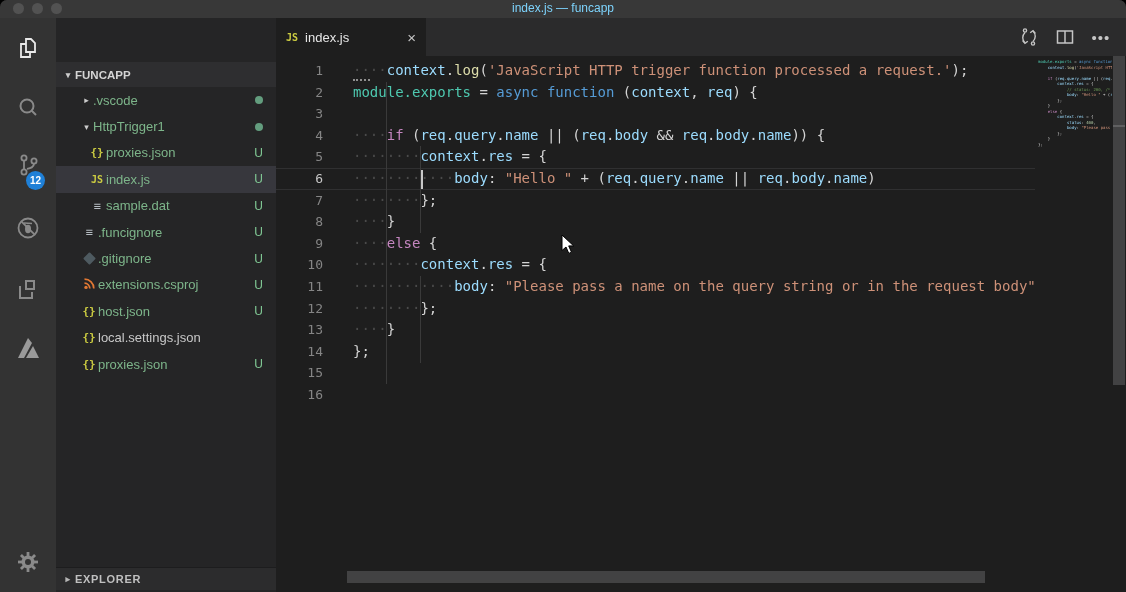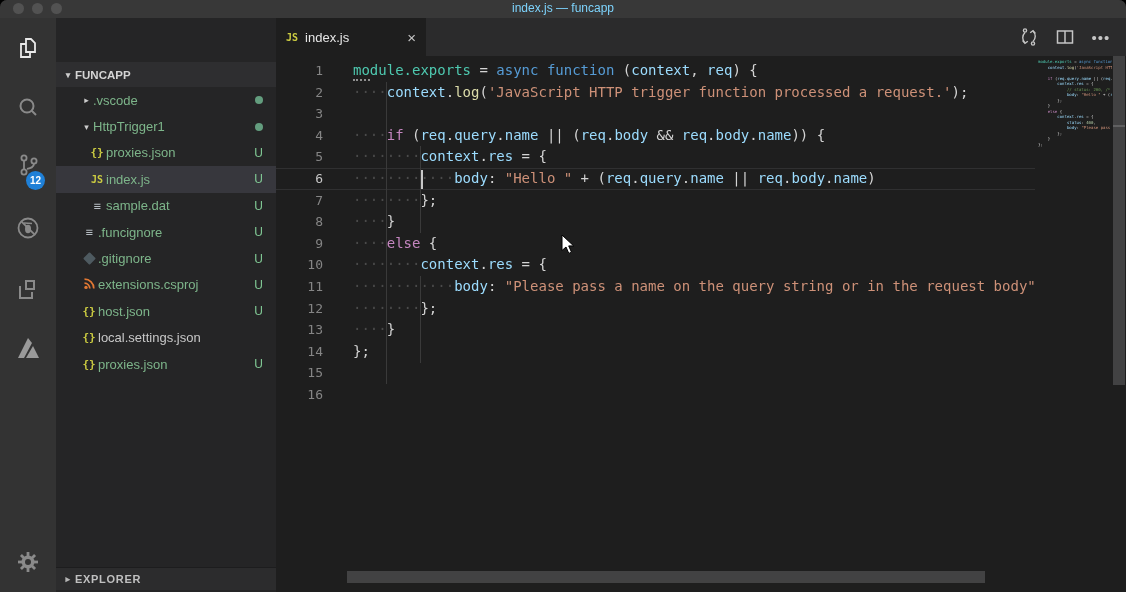--- a/index.html
+++ b/index.html
@@ -271,22 +271,22 @@
           <div class="ln">9</div>
           <div class="ln">10</div>
           <div class="ln">11</div>
           <div class="ln">12</div>
           <div class="ln">13</div>
           <div class="ln">14</div>
           <div class="ln">15</div>
           <div class="ln">16</div>
         </div>
       <div class="code-lines">
+          <div class="line"><span class="tk-ws">····</span><span class="tk-prop">context</span><span class="tk-pun">.</span><span class="tk-fn">log</span><span class="tk-pun">(</span><span class="tk-str">'JavaScript HTTP trigger function processed a request.'</span><span class="tk-pun">);</span></div>
           <div class="line"><span class="tk-type">module.exports</span><span class="tk-pun"> = </span><span class="tk-kw">async</span><span class="tk-pun"> </span><span class="tk-kw">function</span><span class="tk-pun"> (</span><span class="tk-prop">context</span><span class="tk-pun">, </span><span class="tk-prop">req</span><span class="tk-pun">) {</span></div>
-          <div class="line"><span class="tk-ws">····</span><span class="tk-prop">context</span><span class="tk-pun">.</span><span class="tk-fn">log</span><span class="tk-pun">(</span><span class="tk-str">'JavaScript HTTP trigger function processed a request.'</span><span class="tk-pun">);</span></div>
           <div class="line"></div>
           <div class="line"><span class="tk-ws">····</span><span class="tk-ctrl">if</span><span class="tk-pun"> (</span><span class="tk-prop">req</span><span class="tk-pun">.</span><span class="tk-prop">query</span><span class="tk-pun">.</span><span class="tk-prop">name</span><span class="tk-pun"> || (</span><span class="tk-prop">req</span><span class="tk-pun">.</span><span class="tk-prop">body</span><span class="tk-pun"> &amp;&amp; </span><span class="tk-prop">req</span><span class="tk-pun">.</span><span class="tk-prop">body</span><span class="tk-pun">.</span><span class="tk-prop">name</span><span class="tk-pun">)) {</span></div>
           <div class="line"><span class="tk-ws">········</span><span class="tk-prop">context</span><span class="tk-pun">.</span><span class="tk-prop">res</span><span class="tk-pun"> = {</span></div>
           <div class="line"><span class="tk-ws">············</span><span class="tk-prop">body</span><span class="tk-pun">: </span><span class="tk-str">"Hello "</span><span class="tk-pun"> + (</span><span class="tk-prop">req</span><span class="tk-pun">.</span><span class="tk-prop">query</span><span class="tk-pun">.</span><span class="tk-prop">name</span><span class="tk-pun"> || </span><span class="tk-prop">req</span><span class="tk-pun">.</span><span class="tk-prop">body</span><span class="tk-pun">.</span><span class="tk-prop">name</span><span class="tk-pun">)</span></div>
           <div class="line"><span class="tk-ws">········</span><span class="tk-pun">};</span></div>
           <div class="line"><span class="tk-ws">····</span><span class="tk-pun">}</span></div>
           <div class="line"><span class="tk-ws">····</span><span class="tk-ctrl">else</span><span class="tk-pun"> {</span></div>
           <div class="line"><span class="tk-ws">········</span><span class="tk-prop">context</span><span class="tk-pun">.</span><span class="tk-prop">res</span><span class="tk-pun"> = {</span></div>
           <div class="line"><span class="tk-ws">············</span><span class="tk-prop">body</span><span class="tk-pun">: </span><span class="tk-str">"Please pass a name on the query string or in the request body"</span></div>
           <div class="line"><span class="tk-ws">········</span><span class="tk-pun">};</span></div>

